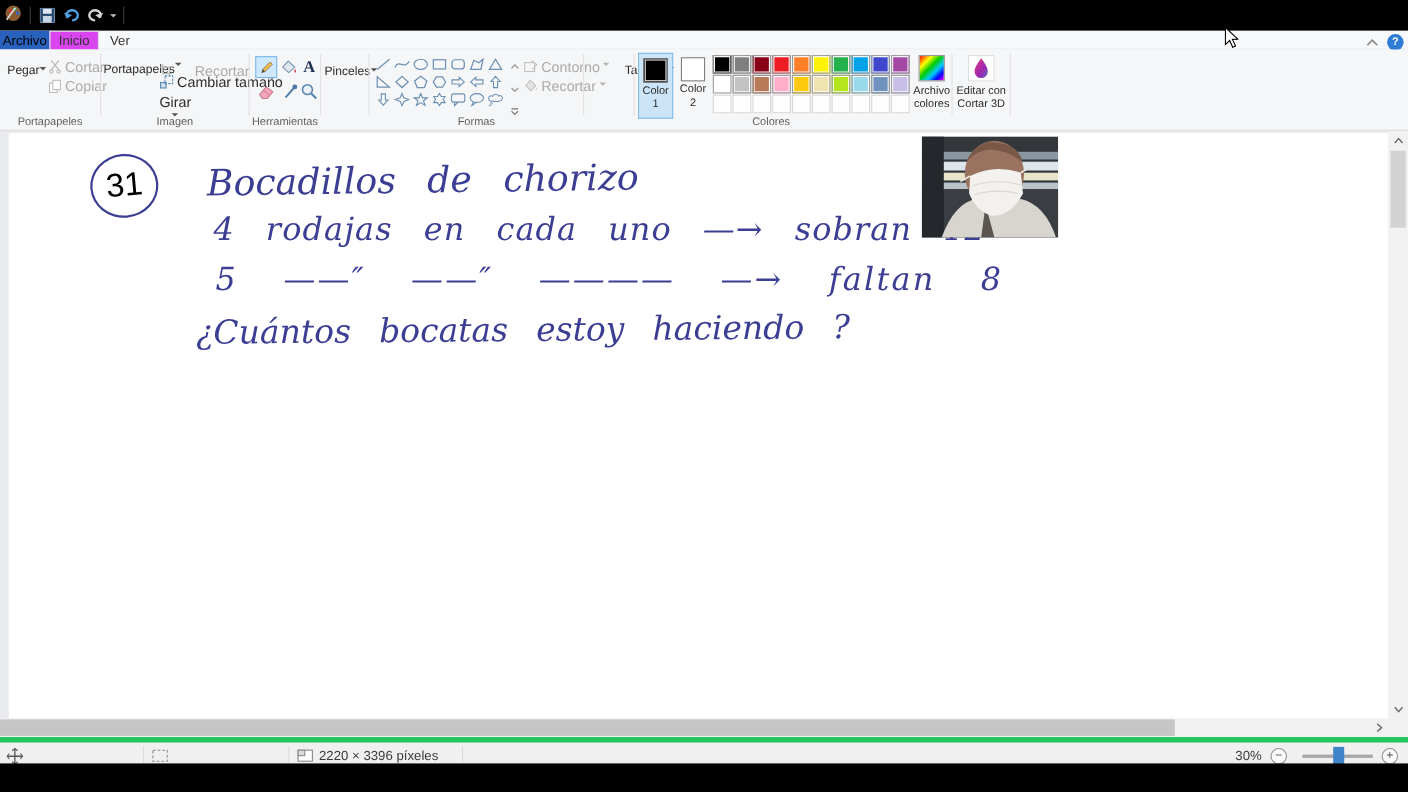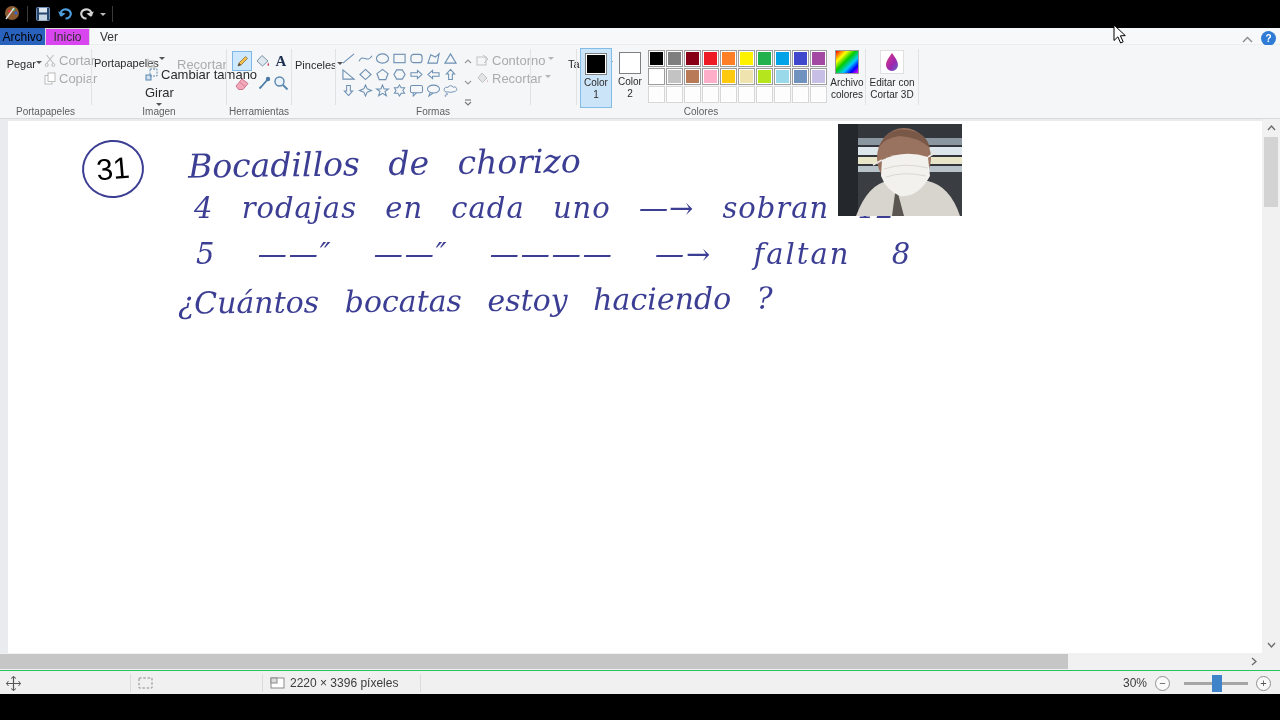--- a/index.html
+++ b/index.html
@@ -62,21 +62,21 @@
   
   .vscroll { position:absolute; left:1262px; top:0; width:18px; height:534px; background:#f1f1f1; }
   .vscroll .arrow { position:absolute; left:0; width:18px; height:17px; display:flex; align-items:center; justify-content:center; }
   .vthumb { position:absolute; left:2px; top:18px; width:14px; height:70px; background:#d3d3d3; }
   .hscroll { position:absolute; left:0; top:653px; width:1262px; height:17px; background:#f1f1f1; }
   .hthumb { position:absolute; left:0; top:1px; width:1068px; height:15px; background:#c6c6c6; }
   .hscroll .arrow { position:absolute; right:0; top:0; width:17px; height:17px; display:flex; align-items:center; justify-content:center; }
   .sb-corner { position:absolute; left:1262px; top:653px; width:18px; height:17px; background:#f1f1f1; }
 
   
-  .statusbar { position:absolute; left:0; top:670px; width:1280px; height:24px; background:#f0f0f0; border-top:1px solid #22c55e; font-size:12px; color:#3b3b3b; }
+  .statusbar { position:absolute; left:0; top:670px; width:1280px; height:24px; background:#f0f0f0; border-top:5px solid #22c55e; font-size:12px; color:#3b3b3b; }
   .sb-item { position:absolute; top:0; height:24px; display:flex; align-items:center; gap:5px; }
   .sb-div { position:absolute; top:3px; width:1px; height:18px; background:#dcdcdc; }
   .zoom-btn { width:15px; height:15px; border-radius:50%; border:1px solid #909090; background:#fafafa; color:#555; font-size:11px; line-height:12px; text-align:center; }
   .zoom-track { position:relative; width:64px; height:3px; background:#a6a6a6; }
   .zoom-thumb { position:absolute; left:28px; top:-7px; width:10px; height:17px; background:#3f83c9; }
 
   .bottom-black { position:absolute; left:0; top:694px; width:1280px; height:26px; background:#000; }
   .cursor { position:absolute; left:1113px; top:24px; z-index:50; }
 </style>
 </head>

